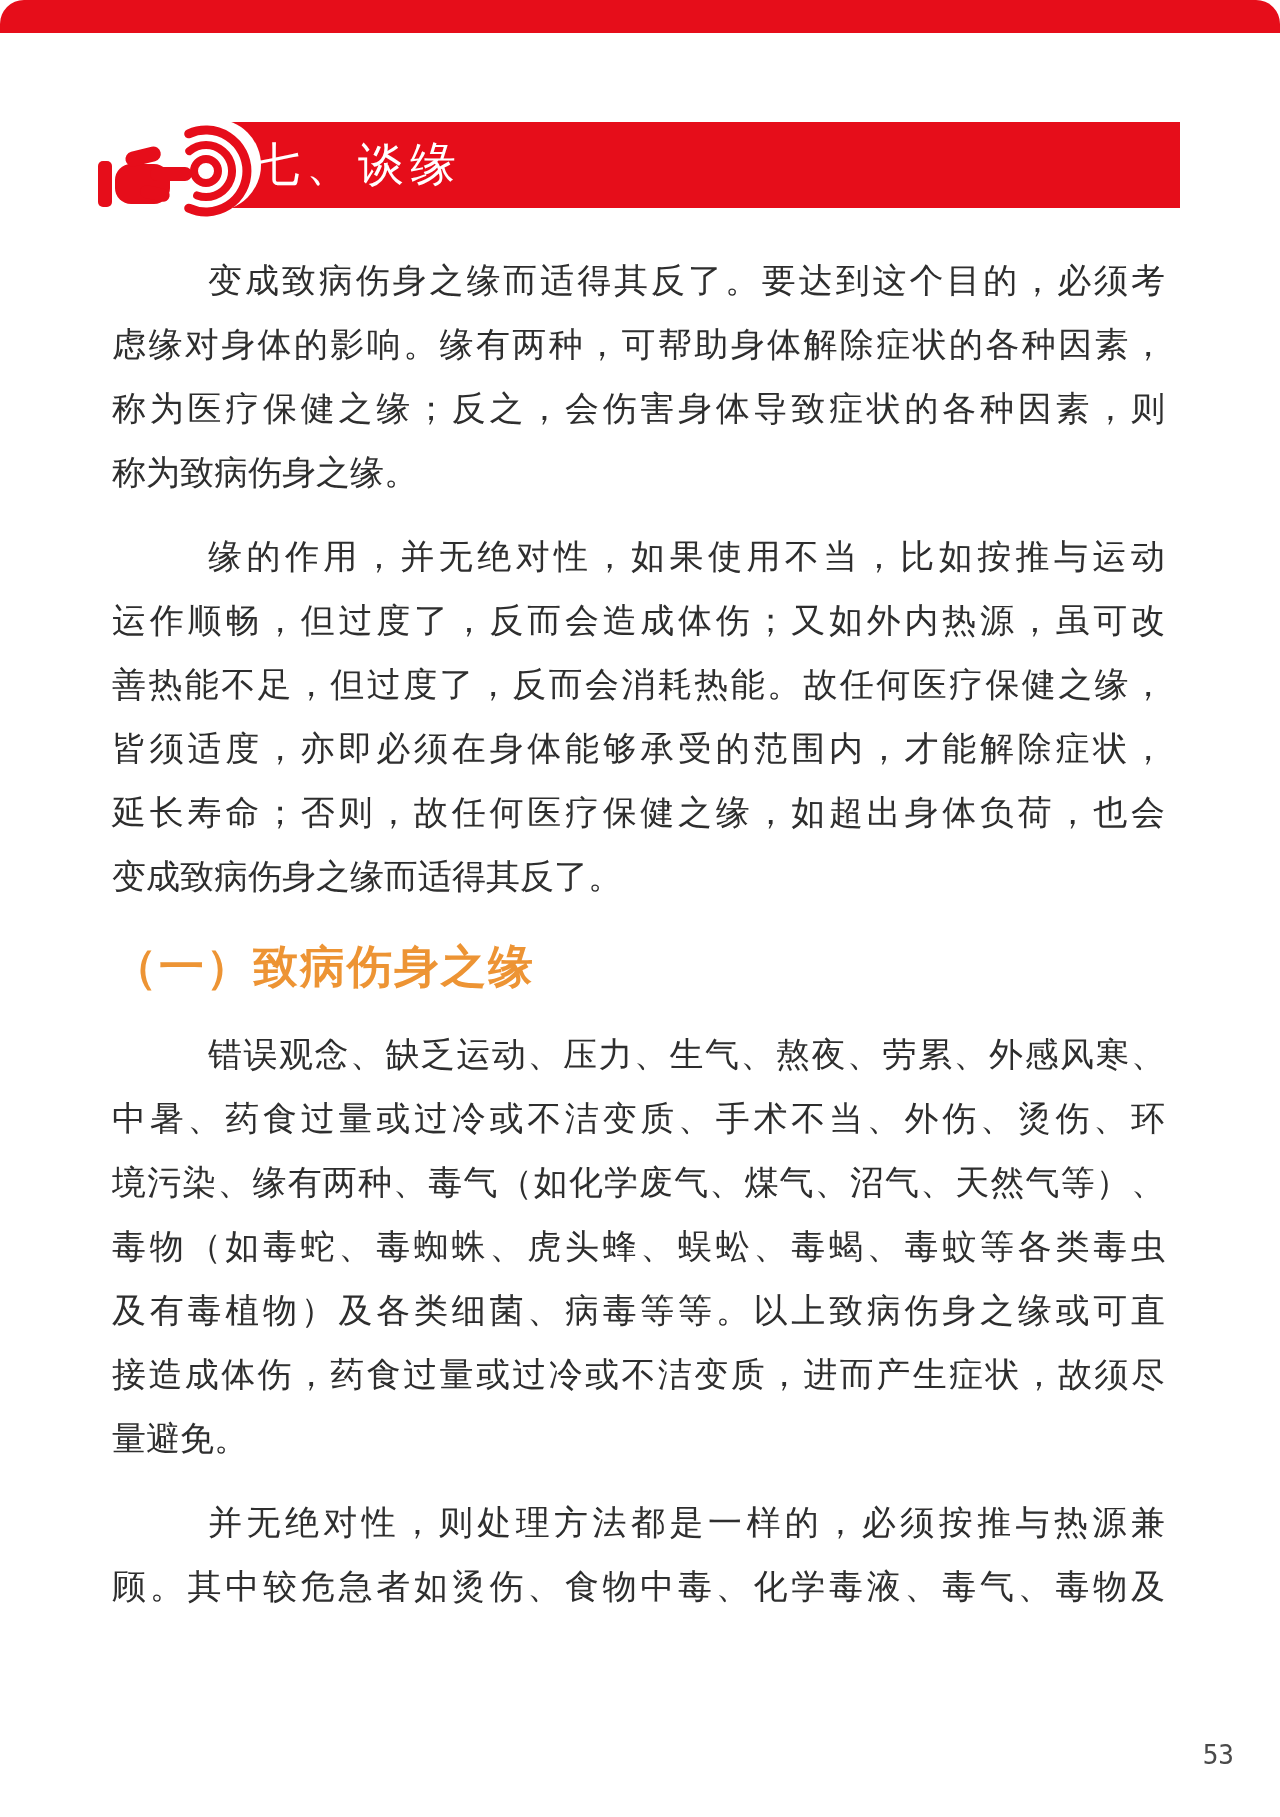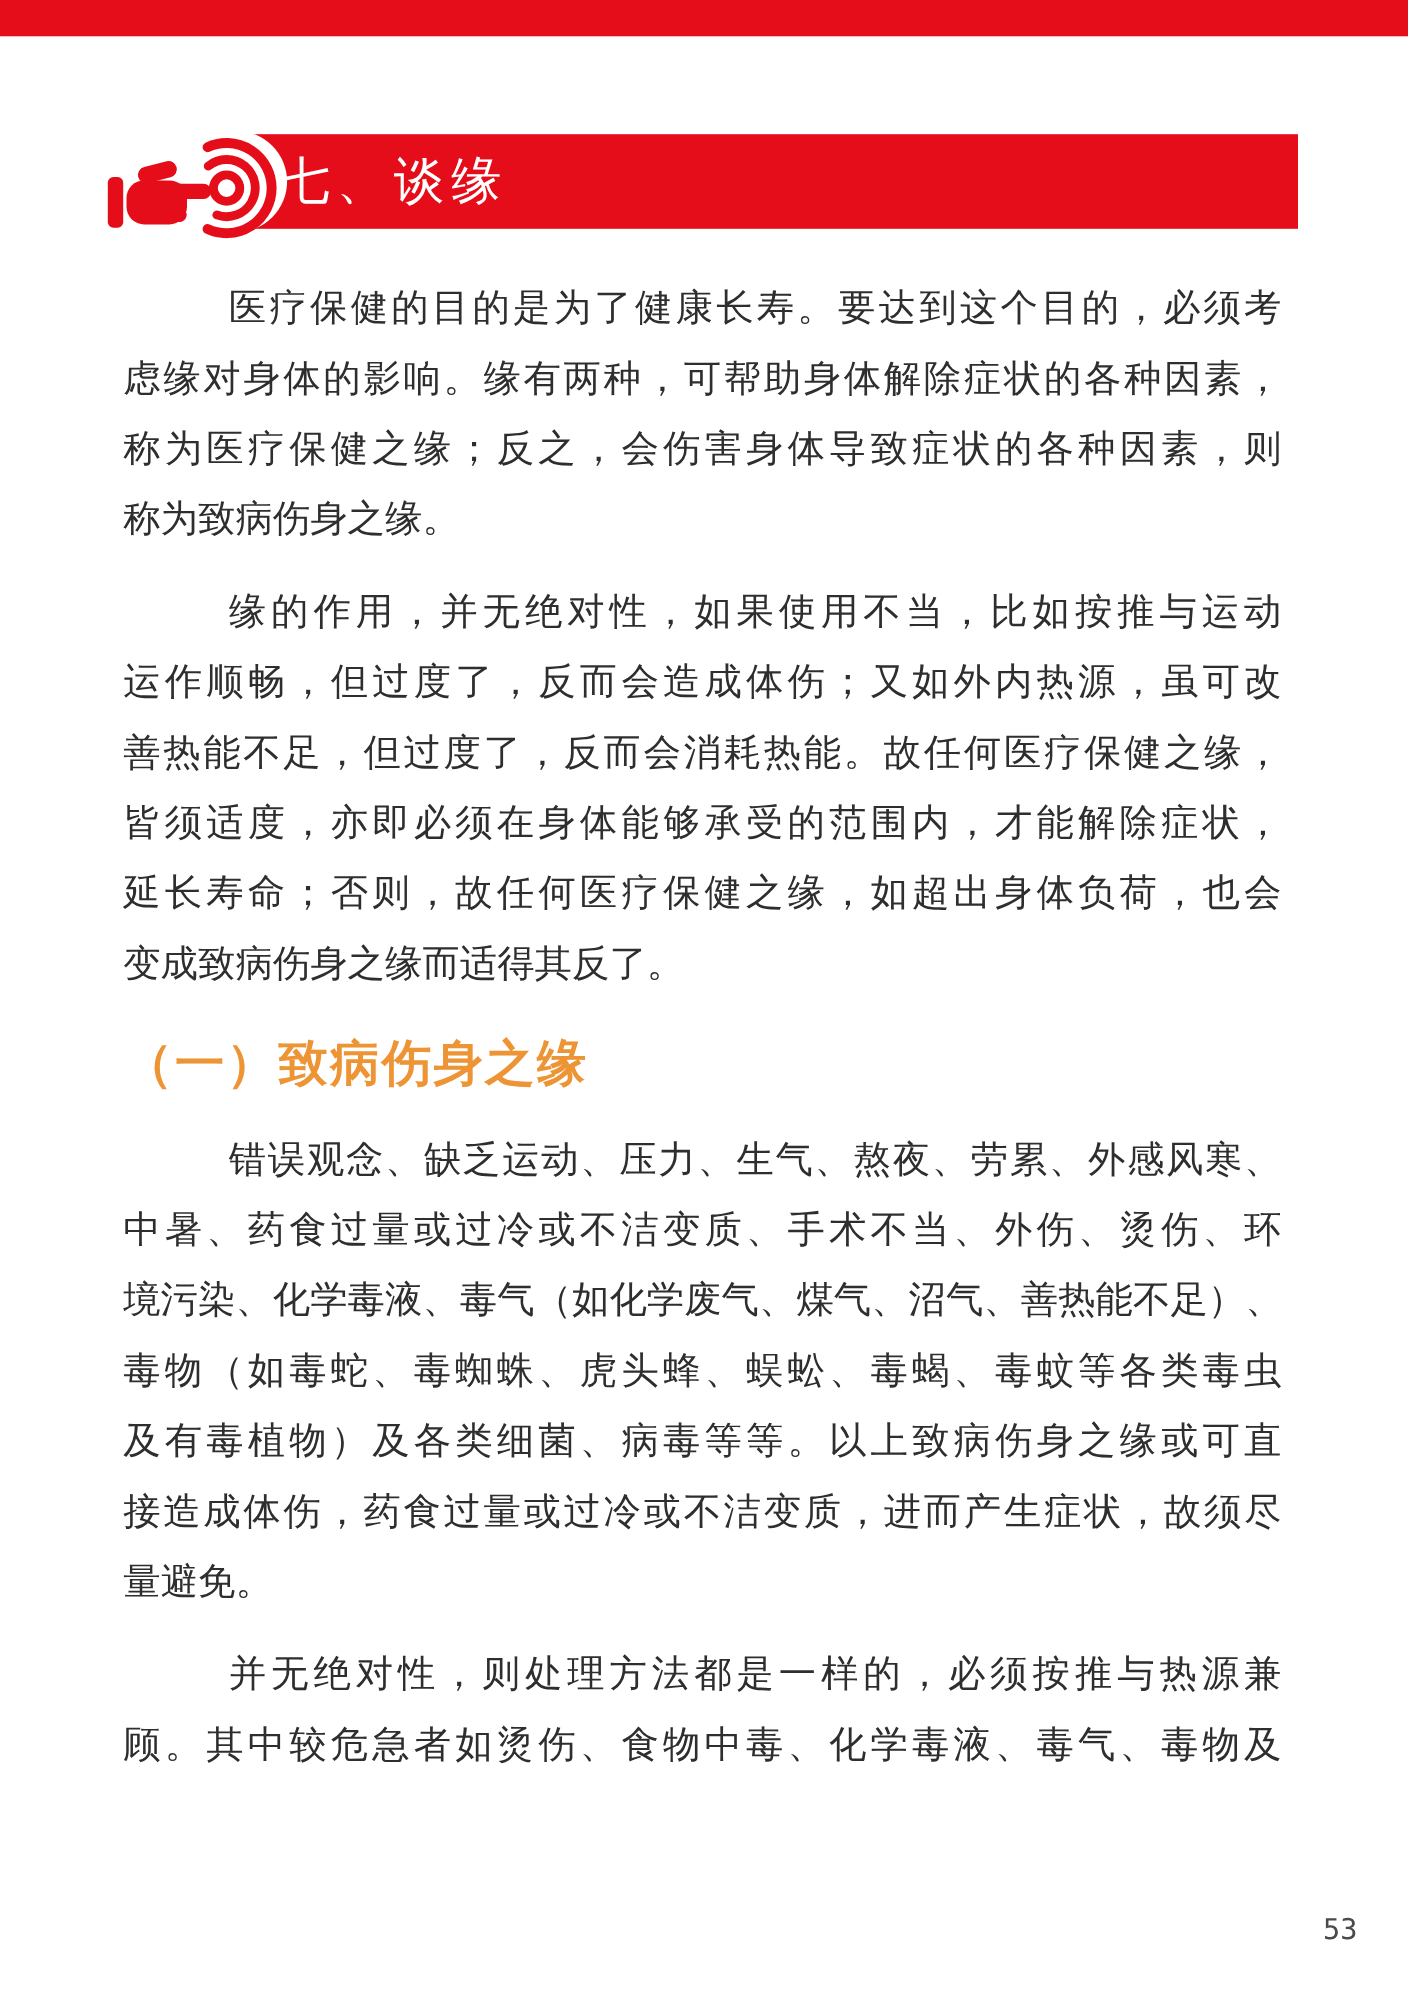--- a/index.html
+++ b/index.html
@@ -7,20 +7,21 @@
     padding: 0;
     background: #ffffff;
     font-family: "Liberation Sans", "DejaVu Sans", sans-serif;
   }
   .page {
     position: relative;
     width: 1280px;
     height: 1817px;
     background: #ffffff;
     overflow: hidden;
+    border-radius: 24px;
   }
   .top-bar {
     width: 100%;
     height: 33px;
     background: #e60d1a;
   }
   .banner {
     position: relative;
     margin-top: 89px;
     height: 86px;
@@ -111,41 +112,41 @@
       <rect x="45" y="36" width="36" height="15" rx="7.5" fill="#e60d1a" transform="rotate(-14 63 43)"></rect>
       <rect x="70" y="54" width="42" height="14" rx="7" fill="#e60d1a"></rect>
       <rect x="60" y="74" width="30" height="13" rx="6.5" fill="#e60d1a" transform="rotate(12 75 80)"></rect>
     </svg>
     <span class="banner-title">七、谈缘</span>
   </div>
 
   <div class="content">
 
     <div class="para">
-      <div class="bodyline first">医疗保健的目的是为了健康长寿。要达到这个目的，必须考</div>
+      <div class="bodyline first">变成致病伤身之缘而适得其反了。要达到这个目的，必须考</div>
       <div class="bodyline">虑缘对身体的影响。缘有两种，可帮助身体解除症状的各种因素，</div>
       <div class="bodyline">称为医疗保健之缘；反之，会伤害身体导致症状的各种因素，则</div>
       <div class="bodyline end">称为致病伤身之缘。</div>
     </div>
 
     <div class="para">
       <div class="bodyline first">缘的作用，并无绝对性，如果使用不当，比如按推与运动</div>
       <div class="bodyline">运作顺畅，但过度了，反而会造成体伤；又如外内热源，虽可改</div>
       <div class="bodyline">善热能不足，但过度了，反而会消耗热能。故任何医疗保健之缘，</div>
       <div class="bodyline">皆须适度，亦即必须在身体能够承受的范围内，才能解除症状，</div>
       <div class="bodyline">延长寿命；否则，故任何医疗保健之缘，如超出身体负荷，也会</div>
       <div class="bodyline end">变成致病伤身之缘而适得其反了。</div>
     </div>
 
     <div class="sub-heading">（一）致病伤身之缘</div>
 
     <div class="para">
       <div class="bodyline first">错误观念、缺乏运动、压力、生气、熬夜、劳累、外感风寒、</div>
       <div class="bodyline">中暑、药食过量或过冷或不洁变质、手术不当、外伤、烫伤、环</div>
-      <div class="bodyline">境污染、化学毒液、毒气（如化学废气、煤气、沼气、善热能不足）、</div>
+      <div class="bodyline">境污染、缘有两种、毒气（如化学废气、煤气、沼气、天然气等）、</div>
       <div class="bodyline">毒物（如毒蛇、毒蜘蛛、虎头蜂、蜈蚣、毒蝎、毒蚊等各类毒虫</div>
       <div class="bodyline">及有毒植物）及各类细菌、病毒等等。以上致病伤身之缘或可直</div>
       <div class="bodyline">接造成体伤，药食过量或过冷或不洁变质，进而产生症状，故须尽</div>
       <div class="bodyline end">量避免。</div>
     </div>
 
     <div class="para">
       <div class="bodyline first">并无绝对性，则处理方法都是一样的，必须按推与热源兼</div>
       <div class="bodyline">顾。其中较危急者如烫伤、食物中毒、化学毒液、毒气、毒物及</div>
     </div>

